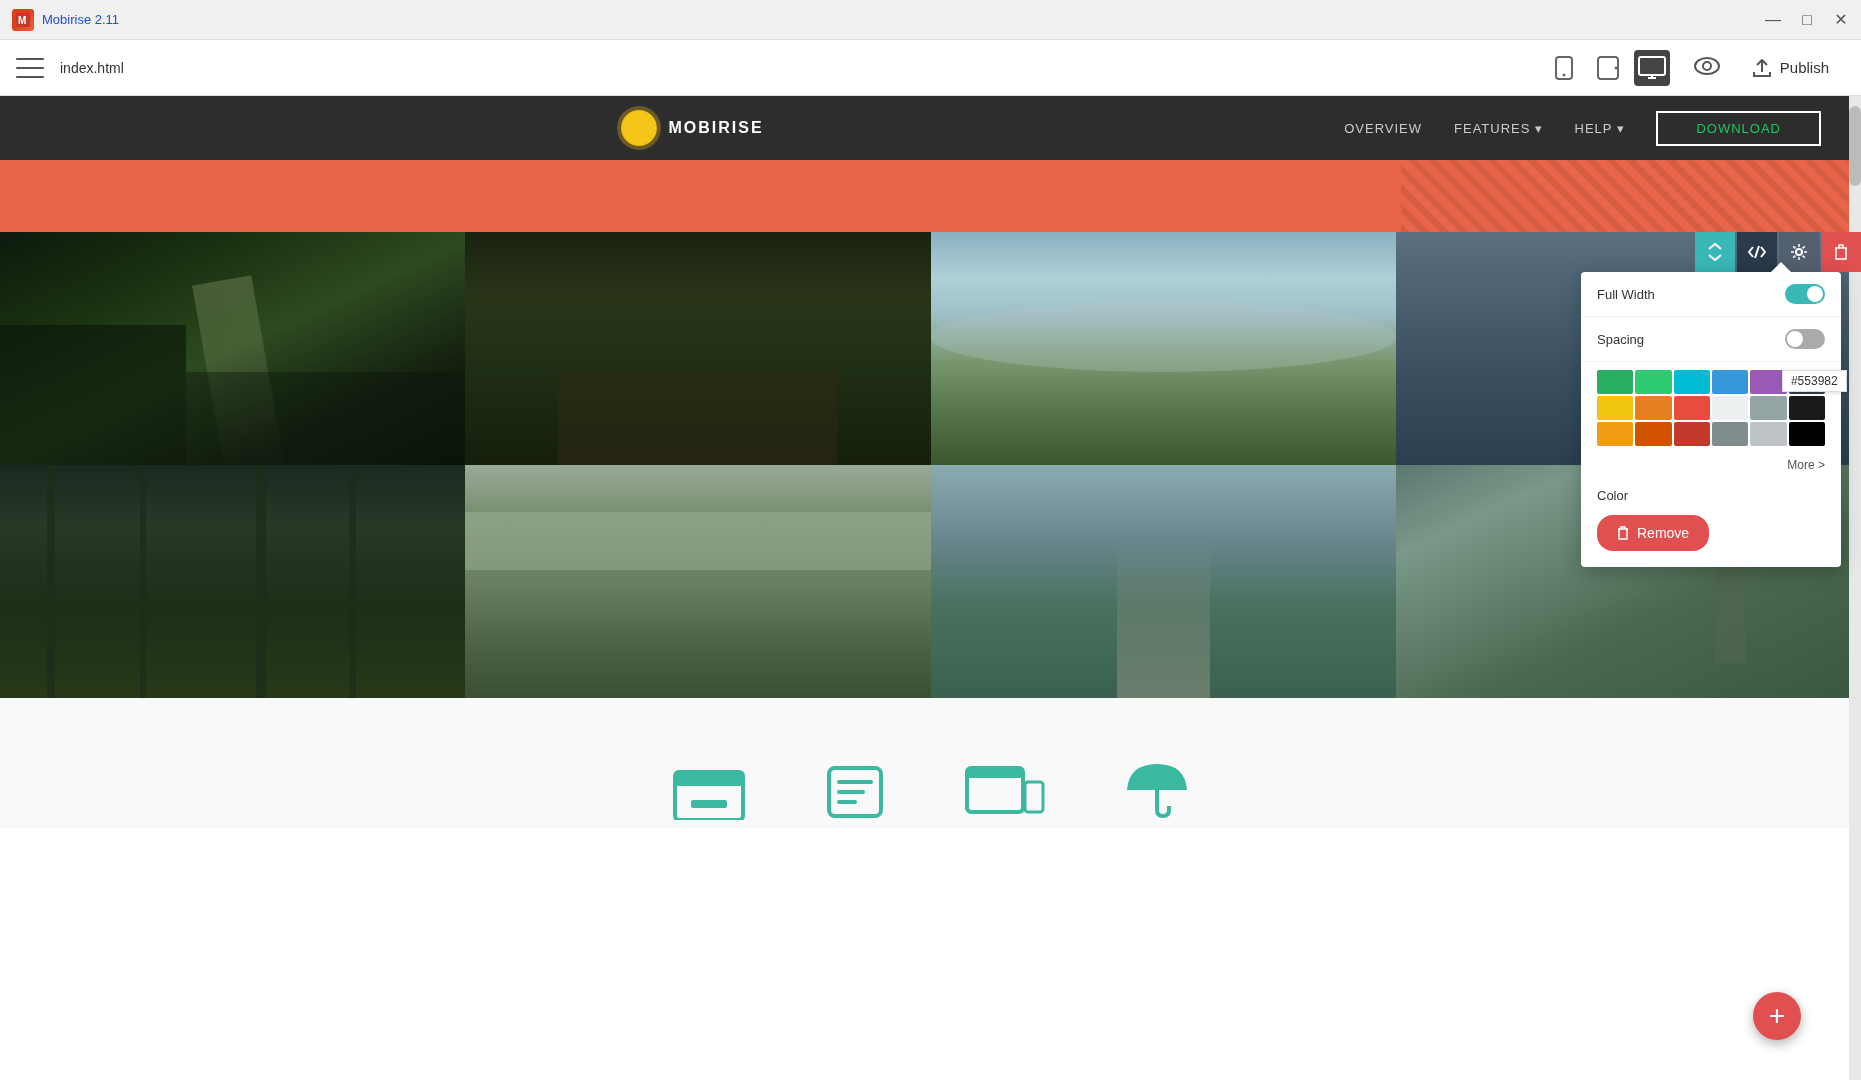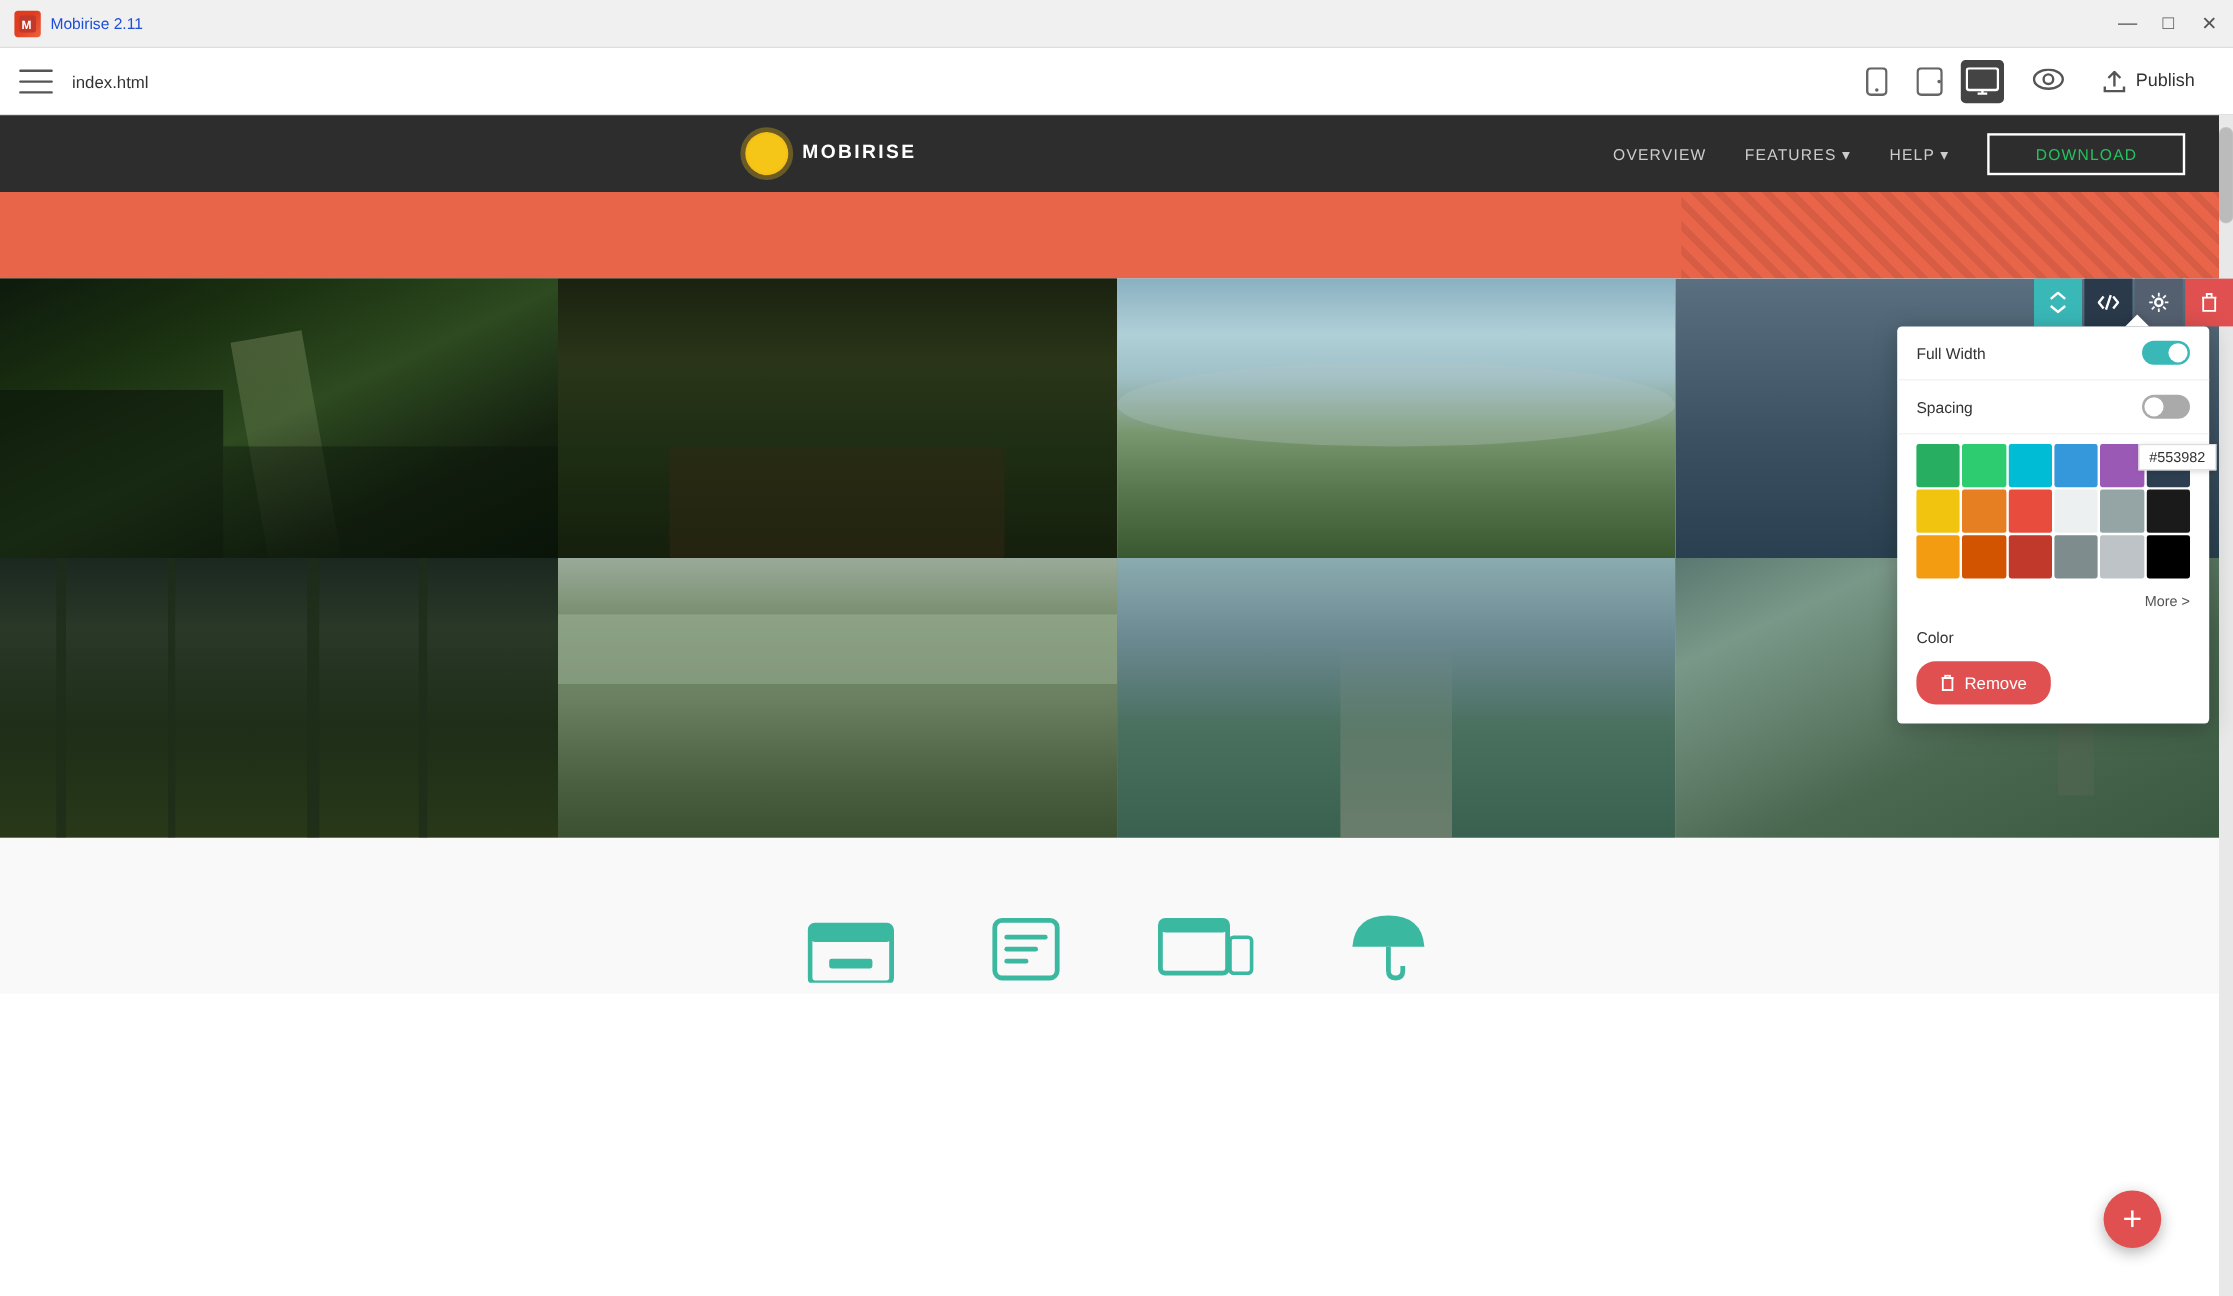--- a/index.html
+++ b/index.html
@@ -234,21 +234,21 @@
     .color-section {
       padding: 8px 16px;
     }
     .color-grid {
       display: grid;
       grid-template-columns: repeat(6, 1fr);
       gap: 2px;
       margin-bottom: 8px;
     }
     .color-swatch {
-      height: 36px;
+      height: 24px;
       cursor: pointer;
       border-radius: 2px;
       position: relative;
     }
     .color-tooltip {
       position: absolute;
       right: -60px;
       top: 0;
       background: #fff;
       border: 1px solid #ddd;

